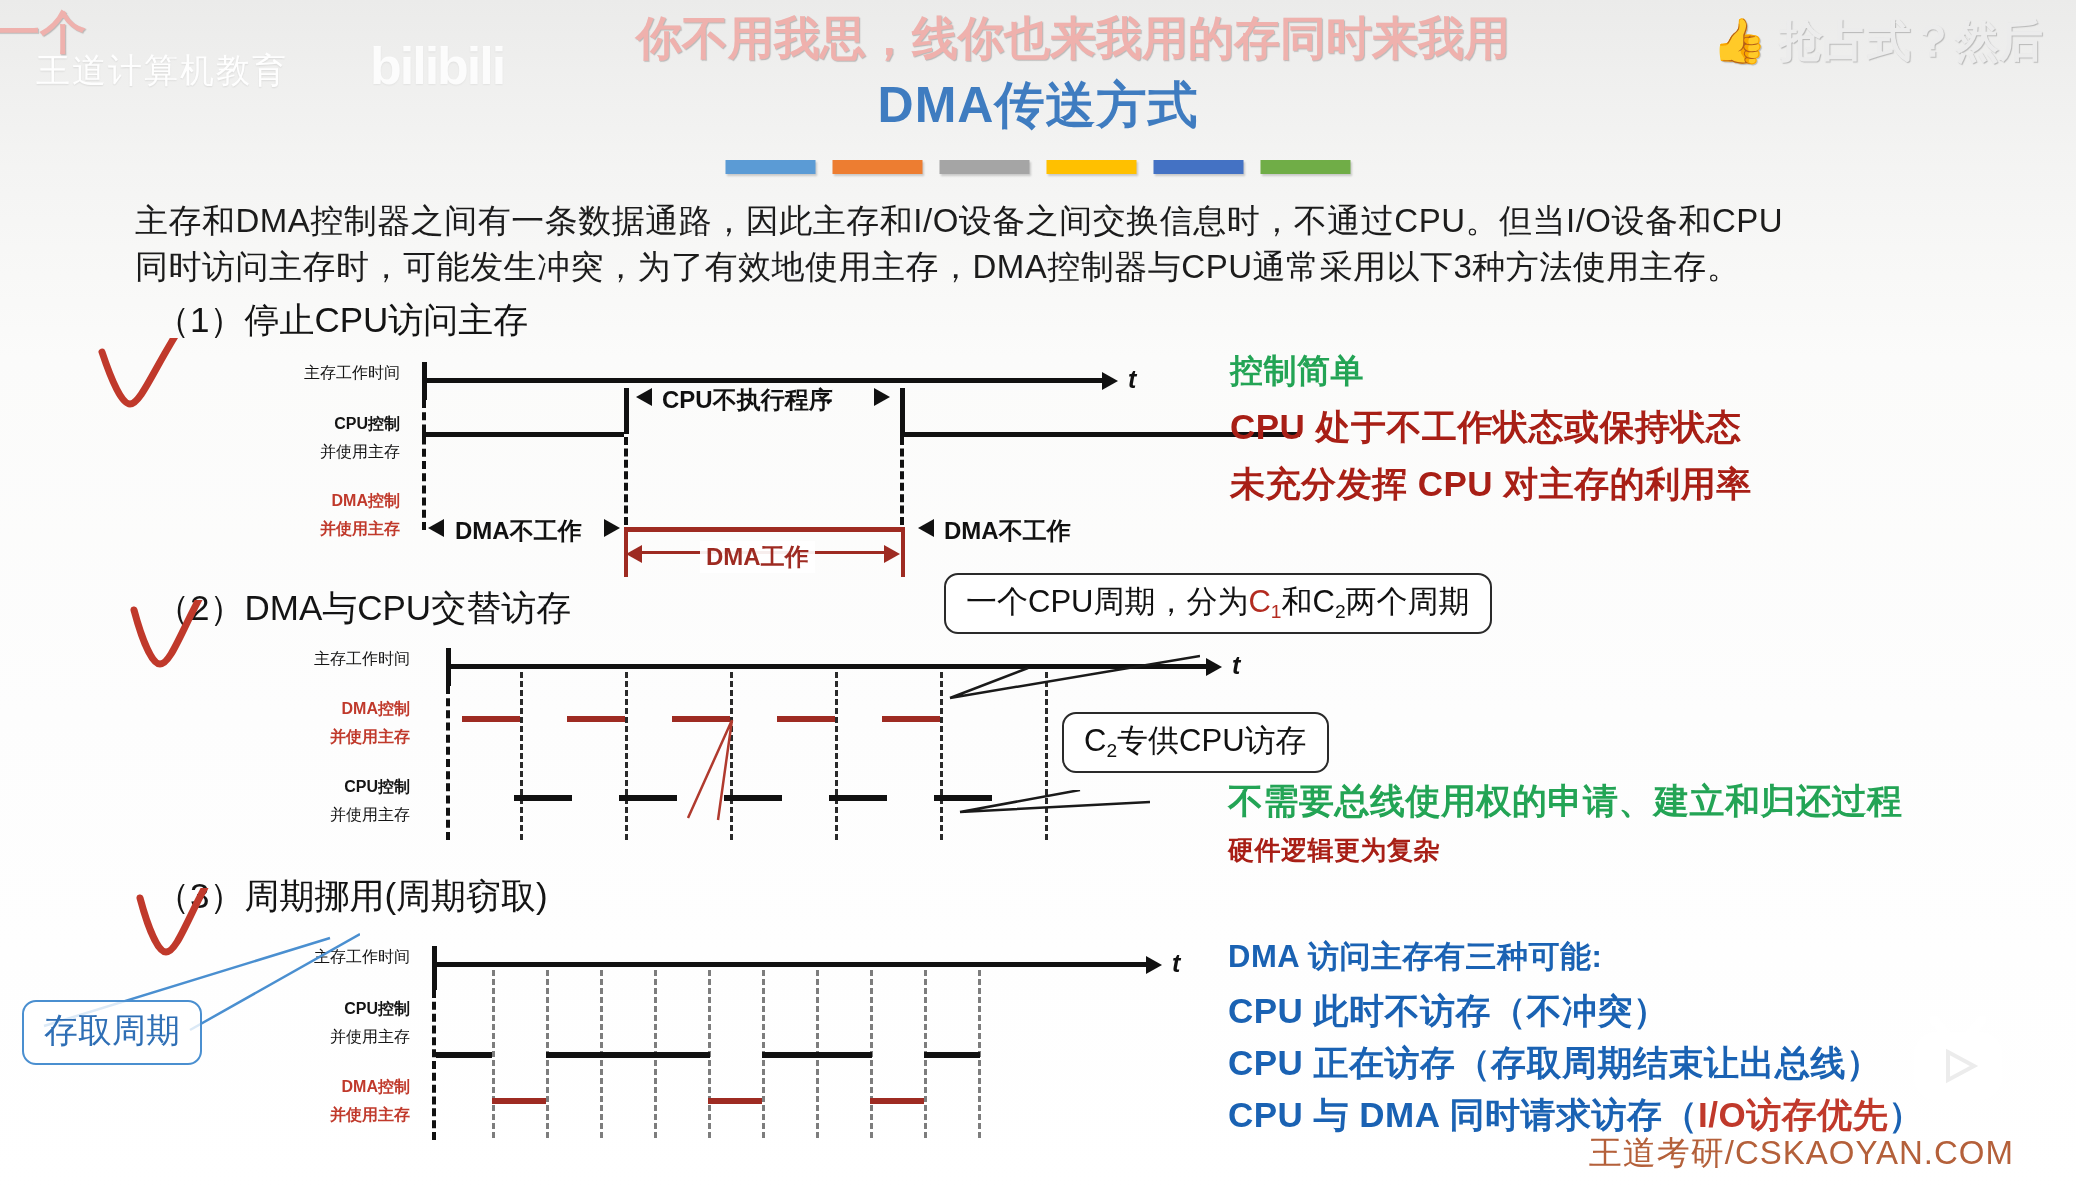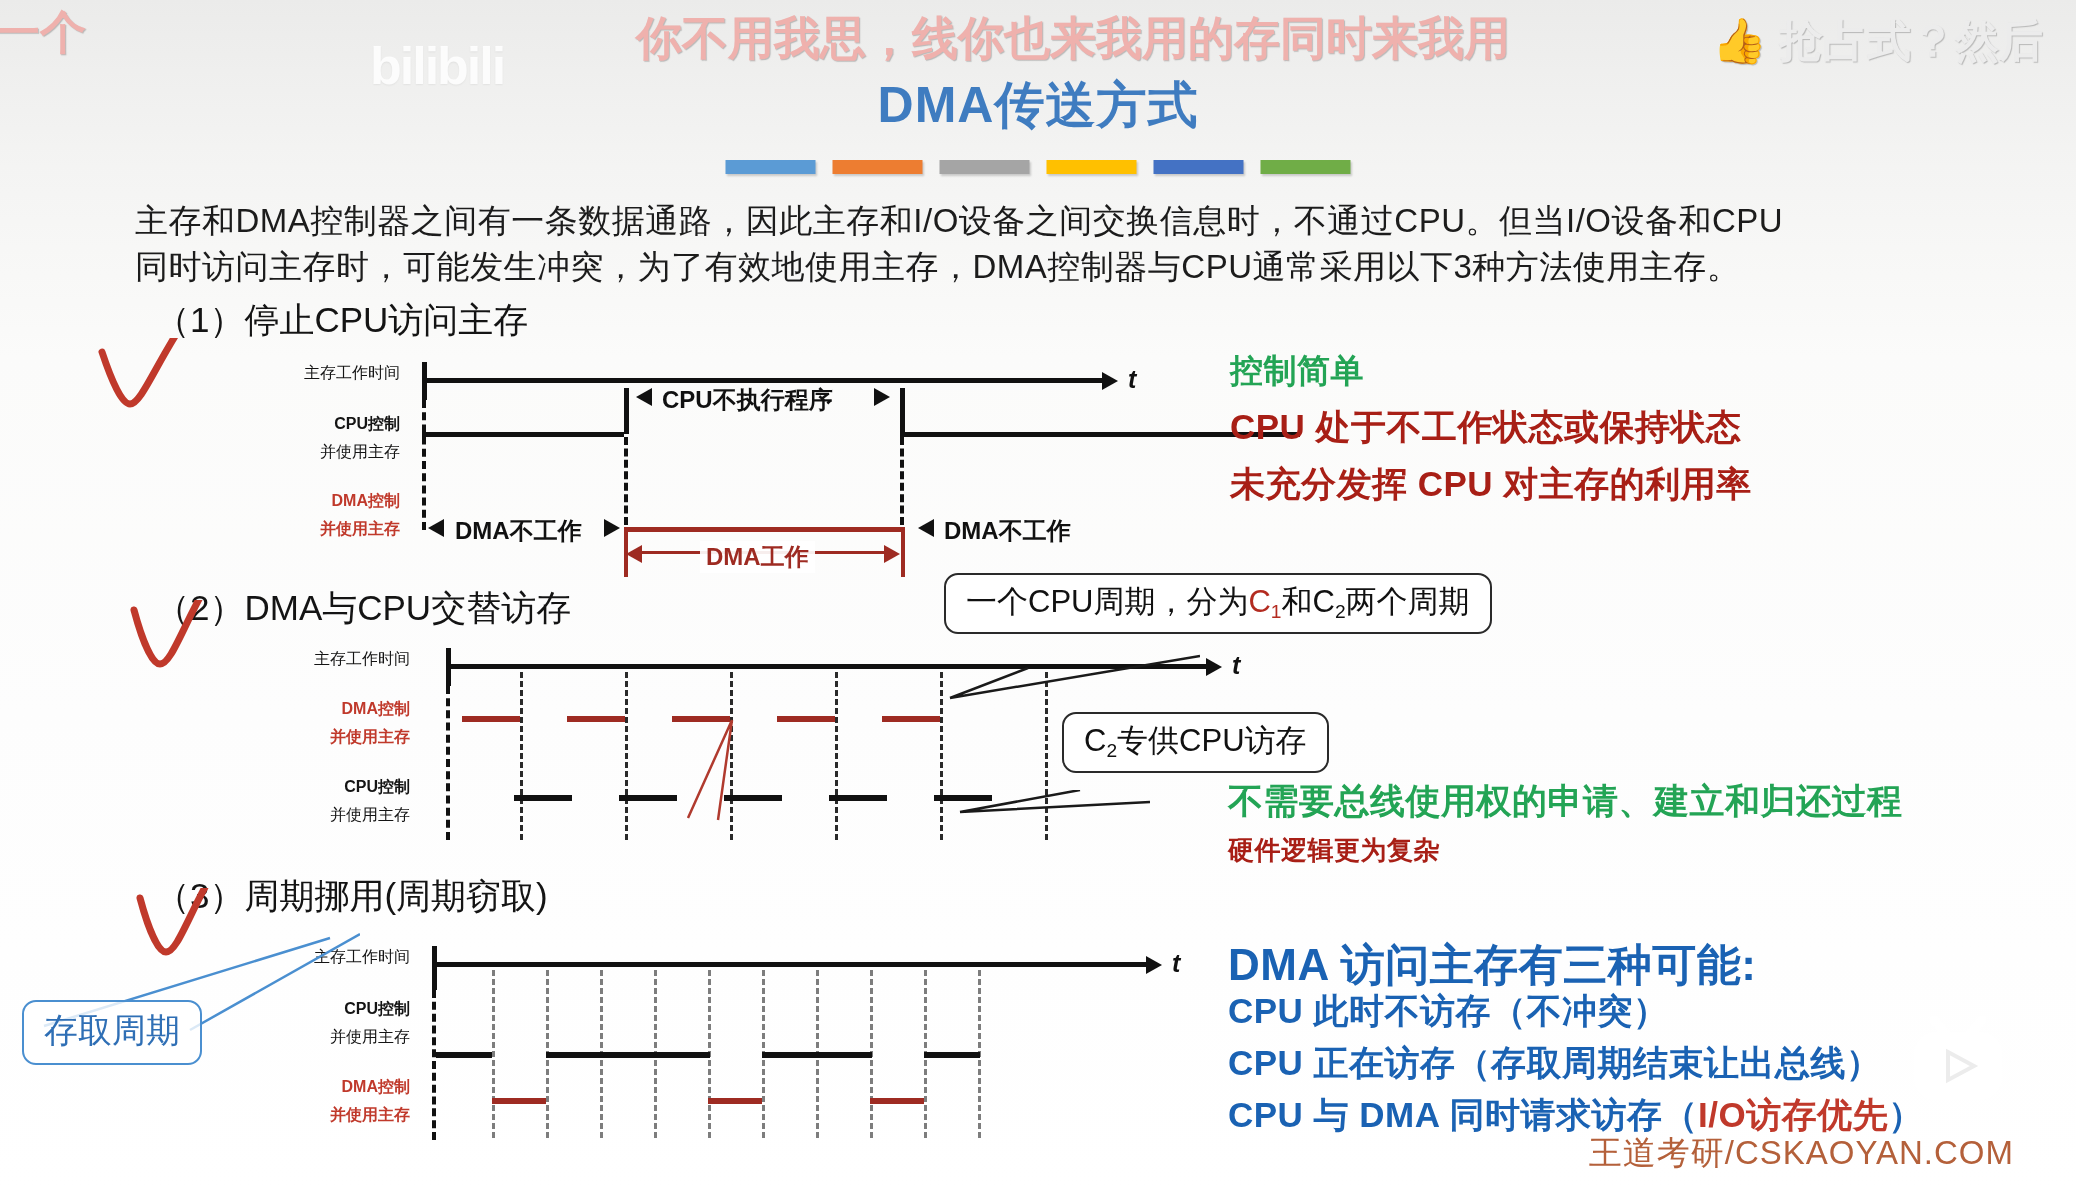--- a/index.html
+++ b/index.html
@@ -90,20 +90,21 @@
 
   .footer{position:absolute;right:62px;bottom:14px;font-size:33px;color:#b4603a;
           font-weight:500;letter-spacing:1px;}
   .scrawl{position:absolute;pointer-events:none;}
 </style>
 </head>
 <body>
 
 <div id="stage">
 
+  <div class="wm-brand">王道计算机教育</div>
   <div class="wm-bili">bilibili</div>
   <div class="wm-bili-play">
     <svg width="108" height="96" viewBox="0 0 108 96">
       <path d="M30 6 L44 22 M78 6 L64 22" stroke="#ffffff" stroke-width="9" stroke-linecap="round" fill="none" opacity=".95"></path>
       <rect x="10" y="18" width="88" height="68" rx="22" fill="#ffffff" opacity=".96"></rect>
       <path d="M44 38 L70 52 L44 66 Z" fill="none" stroke="#ececec" stroke-width="4"></path>
     </svg>
   </div>
 
   <div class="danmaku dm-pink" style="left:-6px;top:2px;">一个</div>
@@ -267,21 +268,21 @@
 
   <div class="seg red" style="left:492px;top:1098px;width:54px;"></div>
   <div class="seg red" style="left:708px;top:1098px;width:54px;"></div>
   <div class="seg red" style="left:870px;top:1098px;width:54px;"></div>
 
   <svg class="scrawl" style="left:30px;top:930px;" width="330" height="110">
     <path d="M14 96 L300 8 M160 100 L330 4" stroke="#4a8fd0" stroke-width="2.5" fill="none"></path>
   </svg>
   <div class="callout blue" style="left:22px;top:1000px;text-align:right;">存取周期</div>
 
-  <div class="note blue" style="left:1228px;top:936px;font-size:44px;">DMA 访问主存有三种可能:</div>
+  <div class="note blue" style="left:1228px;top:936px;font-size:31px;">DMA 访问主存有三种可能:</div>
   <div class="note blue" style="left:1228px;top:988px;font-size:35px;">CPU 此时不访存（不冲突）</div>
   <div class="note blue" style="left:1228px;top:1040px;font-size:35px;">CPU 正在访存（存取周期结束让出总线）</div>
   <div class="note blue" style="left:1228px;top:1092px;font-size:35px;">
     <span>CPU 与 DMA 同时请求访存（</span><span style="color:#c0392b">I/O访存优先</span><span>）</span>
   </div>
 
   <div class="footer">王道考研/CSKAOYAN.COM</div>
 
 </div>
 

